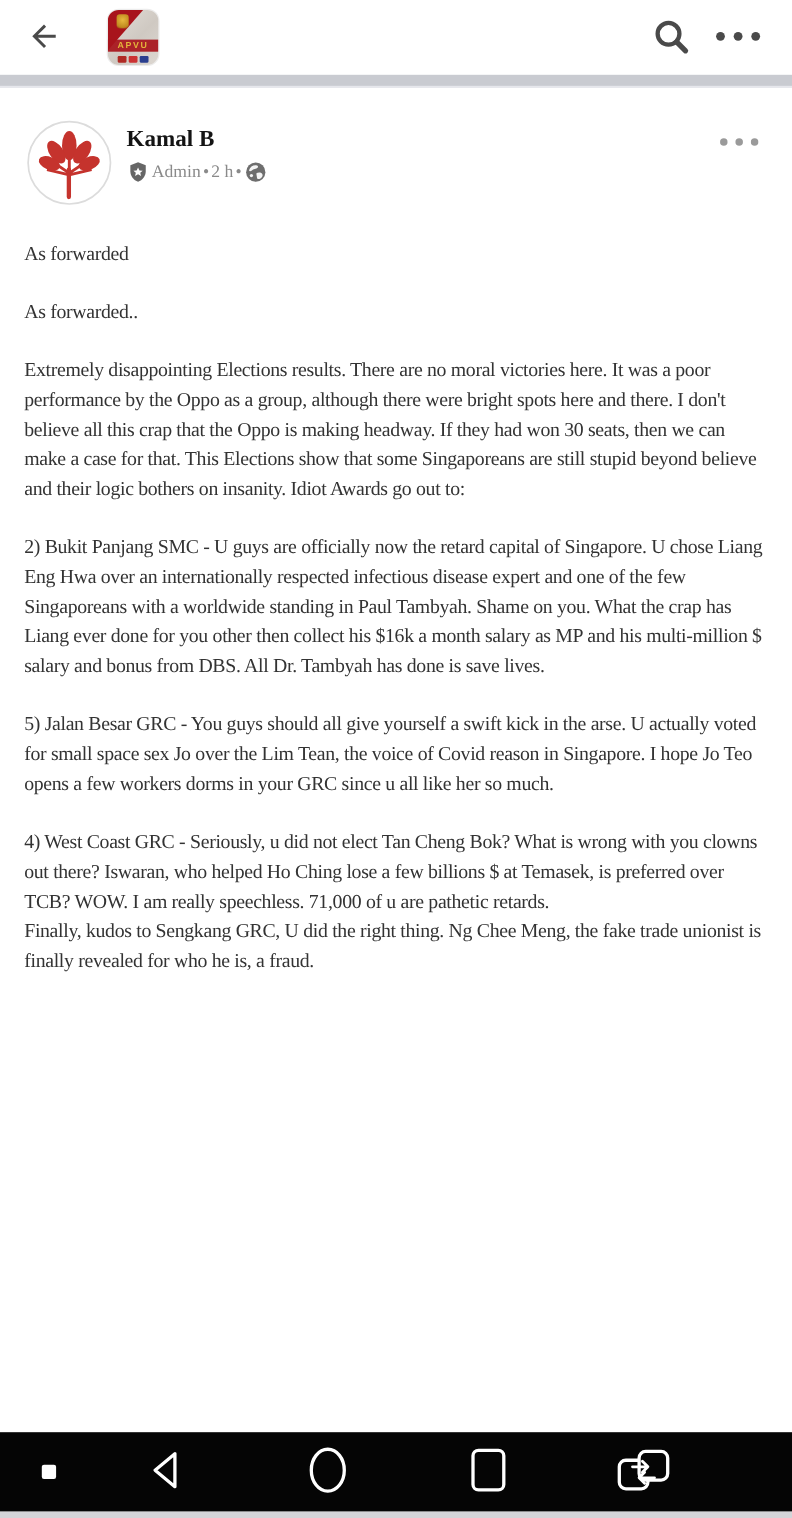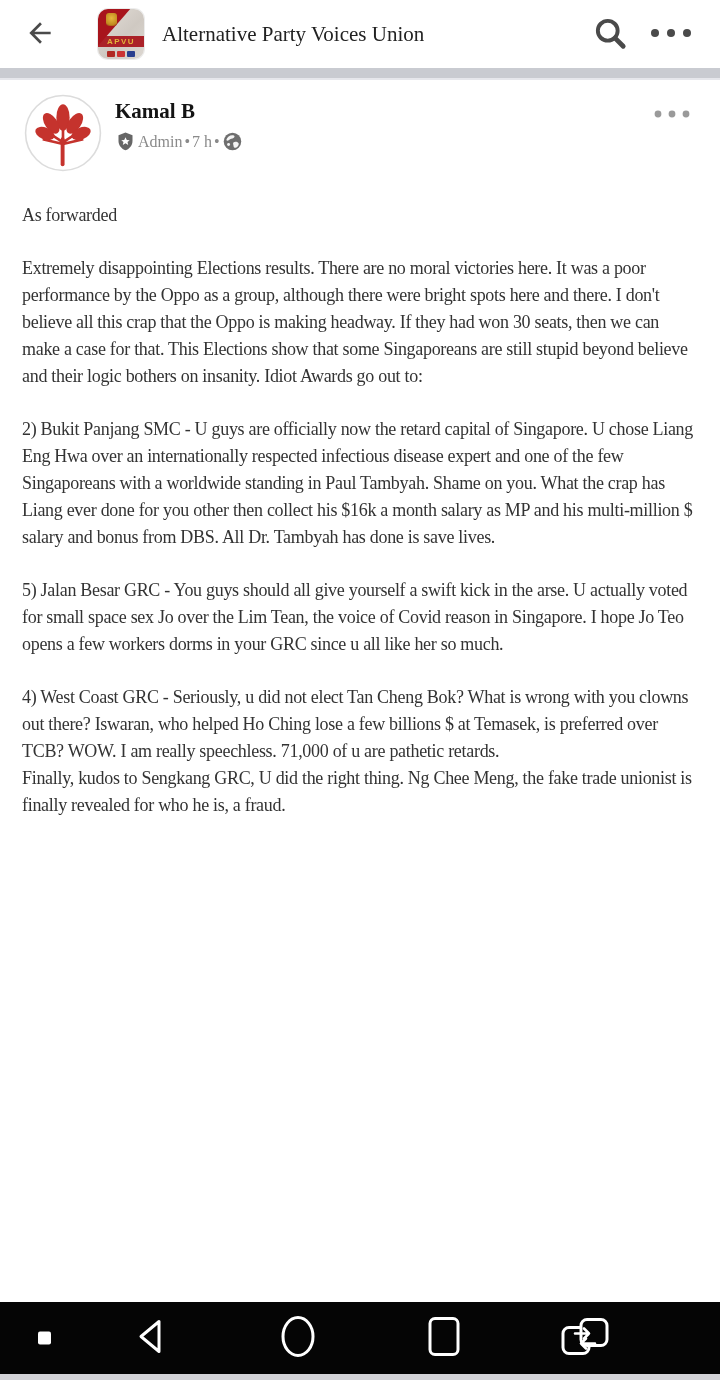--- a/index.html
+++ b/index.html
@@ -70,21 +70,21 @@
   
   .divider-band {
     height:12px;
     background:#c9cbd1;
     border-bottom:2px solid #e6e7ec;
     flex:0 0 auto;
   }
 
   
   .content { flex:1 1 auto; background:#fff; overflow:hidden; }
-  .post-header { display:flex; align-items:flex-start; padding:14px 26px 0 24px; }
+  .post-header { display:flex; align-items:flex-start; padding:29px 26px 0 24px; }
   .avatar { width:78px; height:78px; flex:0 0 auto; cursor:pointer; }
   .header-text { margin-left:13px; padding-top:5px; }
   .author-name { font-size:21px; font-weight:bold; color:#141414; cursor:pointer; }
   .meta-row { display:flex; align-items:center; gap:2px; margin-top:7px; color:#8a8a8a; font-size:16px; }
   .post-menu { margin-left:auto; margin-top:8px; width:44px; height:26px; }
 
   .post-body { padding:30px 22px 0 22px; font-size:18px; line-height:27px; color:#333; letter-spacing:-0.3px; }
   .post-body p { margin:0 0 26px 0; white-space:pre-line; }
 
   
@@ -120,21 +120,20 @@
     <div class="glogo-red"></div>
     <div class="glogo-crest"></div>
     <div class="glogo-band">APVU</div>
     <div class="glogo-footer">
         <i></i>
         <i></i>
         <i></i>
       </div>
   </div>
 
-  <div class="app-title">Alternative Party Voices Union</div>
 
   <button class="icon-btn search-btn">
     <span>
       <svg width="36" height="36" viewBox="0 0 24 24">
         <circle cx="10.5" cy="10.5" r="6.6" fill="none" stroke="#4a4a4a" stroke-width="2.6"></circle>
         <path d="M15.4 15.4 L20.8 20.8" stroke="#4a4a4a" stroke-width="3.2" stroke-linecap="round"></path>
       </svg>
     </span>
   </button>
 
@@ -183,21 +182,21 @@
       <div class="author-name">Kamal B</div>
       <div class="meta-row">
         <span style="display:flex;">
           <svg width="21" height="21" viewBox="0 0 24 24">
             <path d="M12 1.8 L20 4.8 V11 c0 5.2-3.4 9.3-8 11-4.6-1.7-8-5.8-8-11 V4.8 Z" fill="#666"></path>
             <polygon points="12,7.2 13.5,10.2 16.8,10.5 14.3,12.7 15.1,15.9 12,14.1 8.9,15.9 9.7,12.7 7.2,10.5 10.5,10.2" fill="#fff"></polygon>
           </svg>
         </span>
         <span>Admin</span>
         <span>•</span>
-        <span>7 h</span>
+        <span>2 h</span>
         <span>•</span>
         <span style="display:flex;">
           <svg width="21" height="21" viewBox="0 0 24 24">
             <circle cx="12" cy="12" r="10" fill="#6e6e6e"></circle>
             <path d="M5 10 C6 6.5 9 4.5 12.5 4.8 C14.5 5 15 6.5 13.5 7.8 C11.5 9.4 9.5 8.6 8 10.2 C6.8 11.4 5.2 11.3 5 10 Z" fill="#f4f4f4"></path>
             <path d="M13 13 C15 11.8 17.5 12.2 18.8 13.8 C19.8 15.2 18.6 17.6 16.5 18.8 C14.8 19.8 13.2 19 13.2 17.2 C13.2 15.8 12.2 14 13 13 Z" fill="#f4f4f4"></path>
             <circle cx="7.5" cy="15.5" r="1.7" fill="#f4f4f4"></circle>
           </svg>
         </span>
       </div>
@@ -212,20 +211,21 @@
         </svg>
       </span>
     </button>
   </div>
 
   <div class="post-body">
 
 
       <p>As forwarded</p>
 
+      <p>As forwarded..</p>
 
       <p>Extremely disappointing Elections results. There are no moral victories here. It was a poor performance by the Oppo as a group, although there were bright spots here and there. I don't believe all this crap that the Oppo is making headway. If they had won 30 seats, then we can make a case for that. This Elections show that some Singaporeans are still stupid beyond believe and their logic bothers on insanity. Idiot Awards go out to:</p>
 
 
       <p>2) Bukit Panjang SMC - U guys are officially now the retard capital of Singapore. U chose Liang Eng Hwa over an internationally respected infectious disease expert and one of the few Singaporeans with a worldwide standing in Paul Tambyah. Shame on you. What the crap has Liang ever done for you other then collect his $16k a month salary as MP and his multi-million $ salary and bonus from DBS. All Dr. Tambyah has done is save lives.</p>
 
       <p>5) Jalan Besar GRC - You guys should all give yourself a swift kick in the arse. U actually voted for small space sex Jo over the Lim Tean, the voice of Covid reason in Singapore. I hope Jo Teo opens a few workers dorms in your GRC since u all like her so much.</p>
 
       <p>4) West Coast GRC - Seriously, u did not elect Tan Cheng Bok? What is wrong with you clowns out there? Iswaran, who helped Ho Ching lose a few billions $ at Temasek, is preferred over TCB? WOW. I am really speechless. 71,000 of u are pathetic retards.
 Finally, kudos to Sengkang GRC, U did the right thing. Ng Chee Meng, the fake trade unionist is finally revealed for who he is, a fraud.</p>

